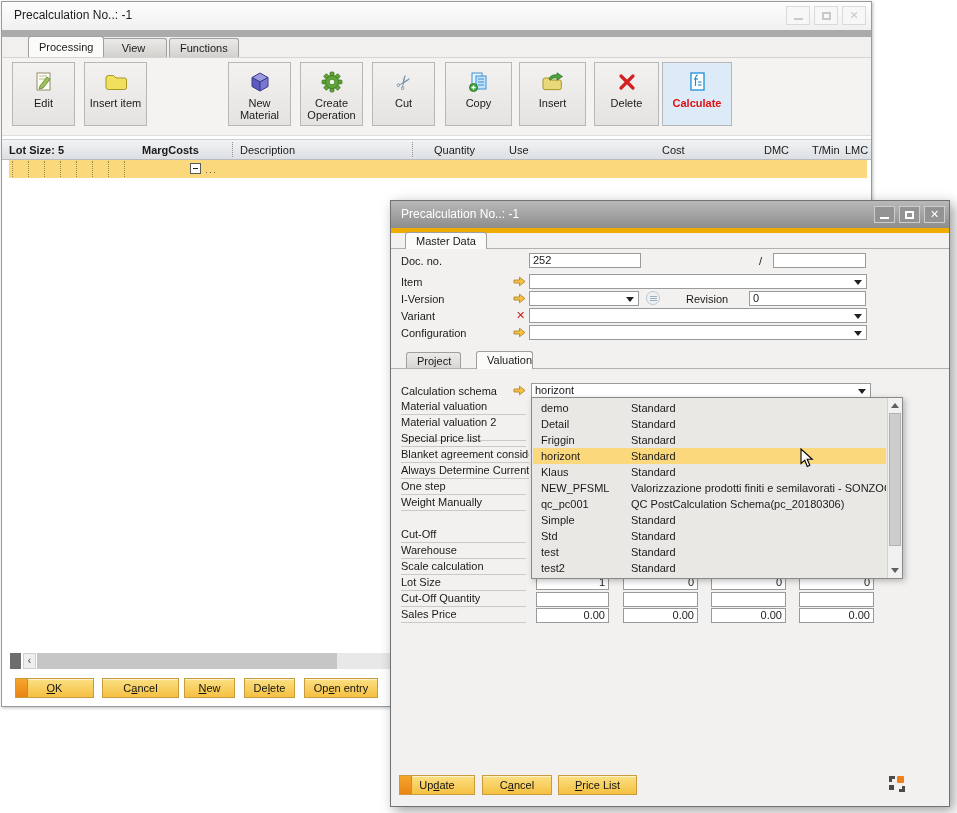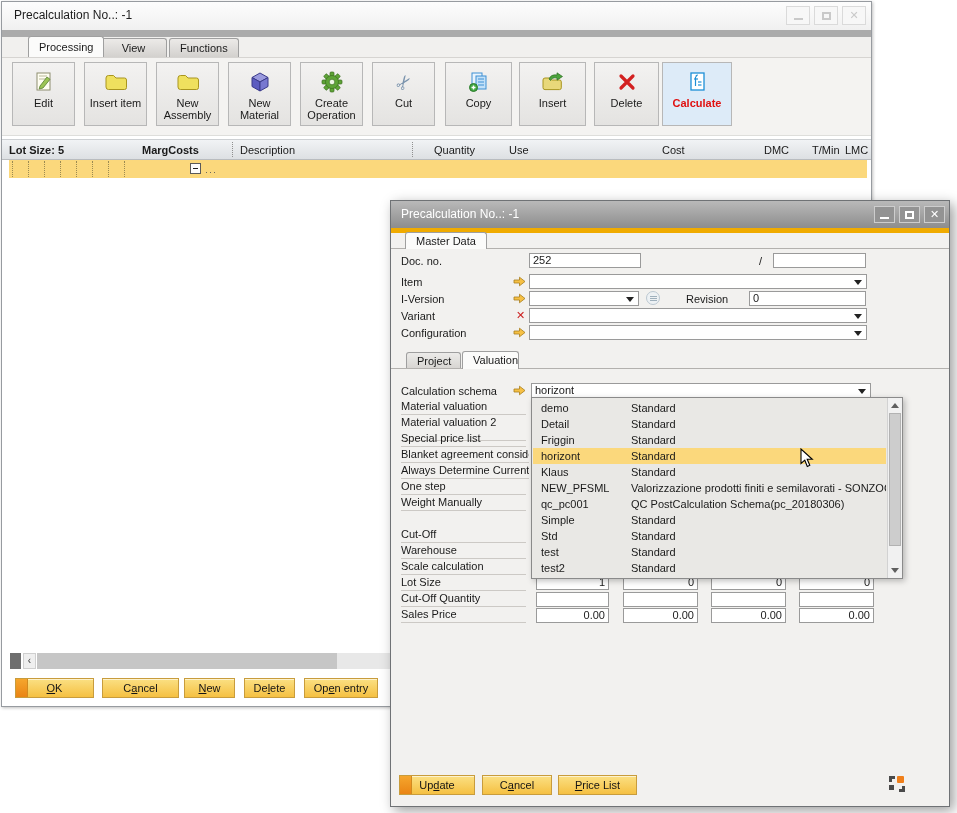--- a/index.html
+++ b/index.html
@@ -131,28 +131,20 @@
         <span class="tlabel">Edit</span>
       </div>
       <div class="tool" style="left:82px">
         <span class="ticon">
             <svg width="24" height="20" viewBox="0 0 24 20">
               <path d="M2 6 q0 -2.5 2.5 -2.5 h5 l2.5 2.5 h8.5 q2 0 2 2 v7.5 q0 2 -2 2 h-16 q-2.5 0 -2.5 -2.5 z" fill="#efe05e" stroke="#a9951f"></path>
             </svg>
           </span>
         <span class="tlabel">Insert item</span>
       </div>
-      <div class="tool" style="left:154px">
-        <span class="ticon">
-            <svg width="24" height="20" viewBox="0 0 24 20">
-              <path d="M2 6 q0 -2.5 2.5 -2.5 h5 l2.5 2.5 h8.5 q2 0 2 2 v7.5 q0 2 -2 2 h-16 q-2.5 0 -2.5 -2.5 z" fill="#efe05e" stroke="#a9951f"></path>
-            </svg>
-          </span>
-        <span class="tlabel">New Assembly</span>
-      </div>
       <div class="tool" style="left:226px">
         <span class="ticon">
             <svg width="22" height="22" viewBox="0 0 22 22">
               <path d="M11 2 L19 6.5 L11 11 L3 6.5 Z" fill="#9a9ade" stroke="#3a3a8a"></path>
               <path d="M3 6.5 L11 11 L11 20 L3 15.5 Z" fill="#5c5cc0" stroke="#3a3a8a"></path>
               <path d="M19 6.5 L11 11 L11 20 L19 15.5 Z" fill="#7878d0" stroke="#3a3a8a"></path>
             </svg>
           </span>
         <span class="tlabel">New Material</span>
       </div>
@@ -327,21 +319,21 @@
 
     <span class="lbl" style="left:10px;top:126px;">Configuration</span>
     <span class="abs" style="left:122px;top:126px;"><svg width="13" height="11" viewBox="0 0 13 11">
           <path d="M1 4 h5.5 V1.2 L12 5.5 L6.5 9.8 V7 H1 Z" fill="#f6c044" stroke="#a87e1c" stroke-width="0.8"></path>
         </svg></span>
     <span class="fld" style="left:138px;top:124px;width:338px;">
         <span class="combo-arrow"></span>
       </span>
 
     <div class="ftab" style="left:15px;top:151px;width:55px;text-align:center;"><span>Project</span></div>
-    <div class="ftab active" style="left:71px;top:150px;width:57px;text-align:center;height:18px;"><span>Valuation</span></div>
+    <div class="ftab active" style="left:85px;top:150px;width:57px;text-align:center;height:18px;"><span>Valuation</span></div>
     <div class="tabline" style="top:167px;"></div>
 
     <span class="lbl" style="left:10px;top:184px;">Calculation schema</span>
     <span class="abs" style="left:122px;top:184px;"><svg width="13" height="11" viewBox="0 0 13 11">
           <path d="M1 4 h5.5 V1.2 L12 5.5 L6.5 9.8 V7 H1 Z" fill="#f6c044" stroke="#a87e1c" stroke-width="0.8"></path>
         </svg></span>
     <span class="fld" style="left:140px;top:182px;width:340px;"><span>horizont</span><span class="combo-arrow"></span></span>
 
     <span class="lbl vrow-line" style="left:10px;top:199px;width:125px;height:15px;">Material valuation</span>
     <span class="lbl vrow-line" style="left:10px;top:215px;width:125px;height:25px;">Material valuation 2</span>

